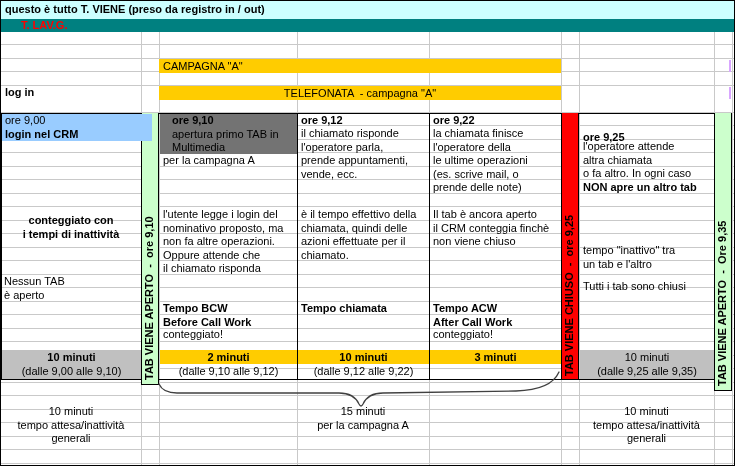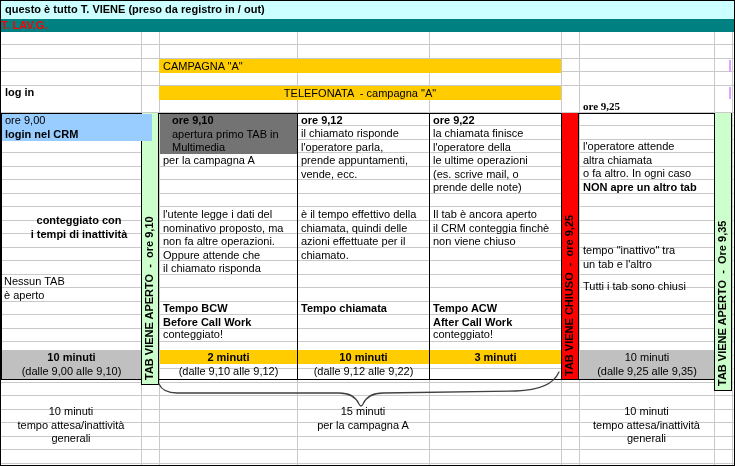--- a/index.html
+++ b/index.html
@@ -8,21 +8,21 @@
          line-height:13.5px;color:#000;overflow:hidden;}
   .abs{position:absolute;}
   .pre{white-space:pre-line;}
   .b{font-weight:bold;}
   .ctr{text-align:center;}
   .nowrap{white-space:pre;}
 
   .title-bar{left:0;top:0;width:735px;height:18px;background:#CCFFFF;font-weight:bold;
              padding:2px 0 0 4px;box-sizing:border-box;}
   .tlav-bar{left:0;top:18px;width:735px;height:13px;background:#008080;color:#FF0000;
-            font-weight:bold;padding-left:0;box-sizing:border-box;line-height:13px;}
+            font-weight:bold;padding-left:20px;box-sizing:border-box;line-height:13px;}
 
   .grid-h{left:0;top:31px;width:735px;height:435px;
           background:repeating-linear-gradient(to bottom,transparent 0 12.5px,#c9c9c9 12.5px 13.5px);}
   .gv{top:31px;height:435px;width:1px;background:#c9c9c9;}
   .gv1{left:140px}.gv2{left:158px}.gv3{left:296px}.gv4{left:428px}
   .gv5{left:560px}.gv6{left:578px}.gv7{left:713px}.gv8{left:731px}
 
   .campagna-bar{left:158px;top:58px;width:402px;height:14px;background:#FFCC00;
                 padding-left:4px;box-sizing:border-box;line-height:14px;}
   .telefonata-bar{left:158px;top:85px;width:402px;height:14px;background:#FFCC00;
@@ -52,25 +52,25 @@
   .blue-cell{left:1px;top:113px;width:150px;height:27px;background:#99CCFF;
              padding-left:3px;box-sizing:border-box;}
   .green-cell{left:159px;top:113px;width:137px;height:40px;background:#737373;
               padding-left:12px;box-sizing:border-box;}
 
   .c-desc2{left:162px;top:153px;}
   .d-time{left:300px;top:113px;}
   .d-desc{left:300px;top:126px;}
   .e-time{left:432px;top:113px;}
   .e-desc{left:432px;top:126px;}
-  .g-time{left:582px;top:99px;font-family:Liberation Serif, serif;}
+  .g-time{left:582px;top:130px;}
   .g-desc{left:582px;top:139px;}
   .g-desc-b{left:582px;top:180px;}
 
-  .a-counted{left:0;top:213px;width:140px;margin-left:8px;}
+  .a-counted{left:0;top:213px;width:140px;}
   .a-tabstate{left:3px;top:274px;}
   .c-mid{left:162px;top:207px;}
   .d-mid{left:300px;top:207px;}
   .e-mid{left:432px;top:207px;}
   .g-mid{left:582px;top:243px;}
   .g-mid2{left:582px;top:279px;}
 
   .c-label{left:162px;top:301px;}
   .c-note{left:162px;top:327px;}
   .d-label{left:300px;top:301px;}
@@ -146,21 +146,21 @@
     <div class="b">10 minuti</div>
     <div>(dalle 9,00 alle 9,10)</div>
   </div>
 
   <div class="abs green-cell">
     <div class="b">ore 9,10</div>
     <div class="pre">apertura primo TAB in
 Multimedia</div>
   </div>
   <div class="abs c-desc2">per la campagna A</div>
-  <div class="abs c-mid pre">l'utente legge i dati del
+  <div class="abs c-mid pre">l'utente legge i login del
 nominativo proposto, ma
 non fa altre operazioni.
 Oppure attende che
 il chiamato risponda</div>
   <div class="abs c-label b pre">Tempo BCW
 Before Call Work</div>
   <div class="abs c-note">conteggiato!</div>
   <div class="abs mrow m-c">2 minuti</div>
   <div class="abs rrow r-c">(dalle 9,10 alle 9,12)</div>
 

